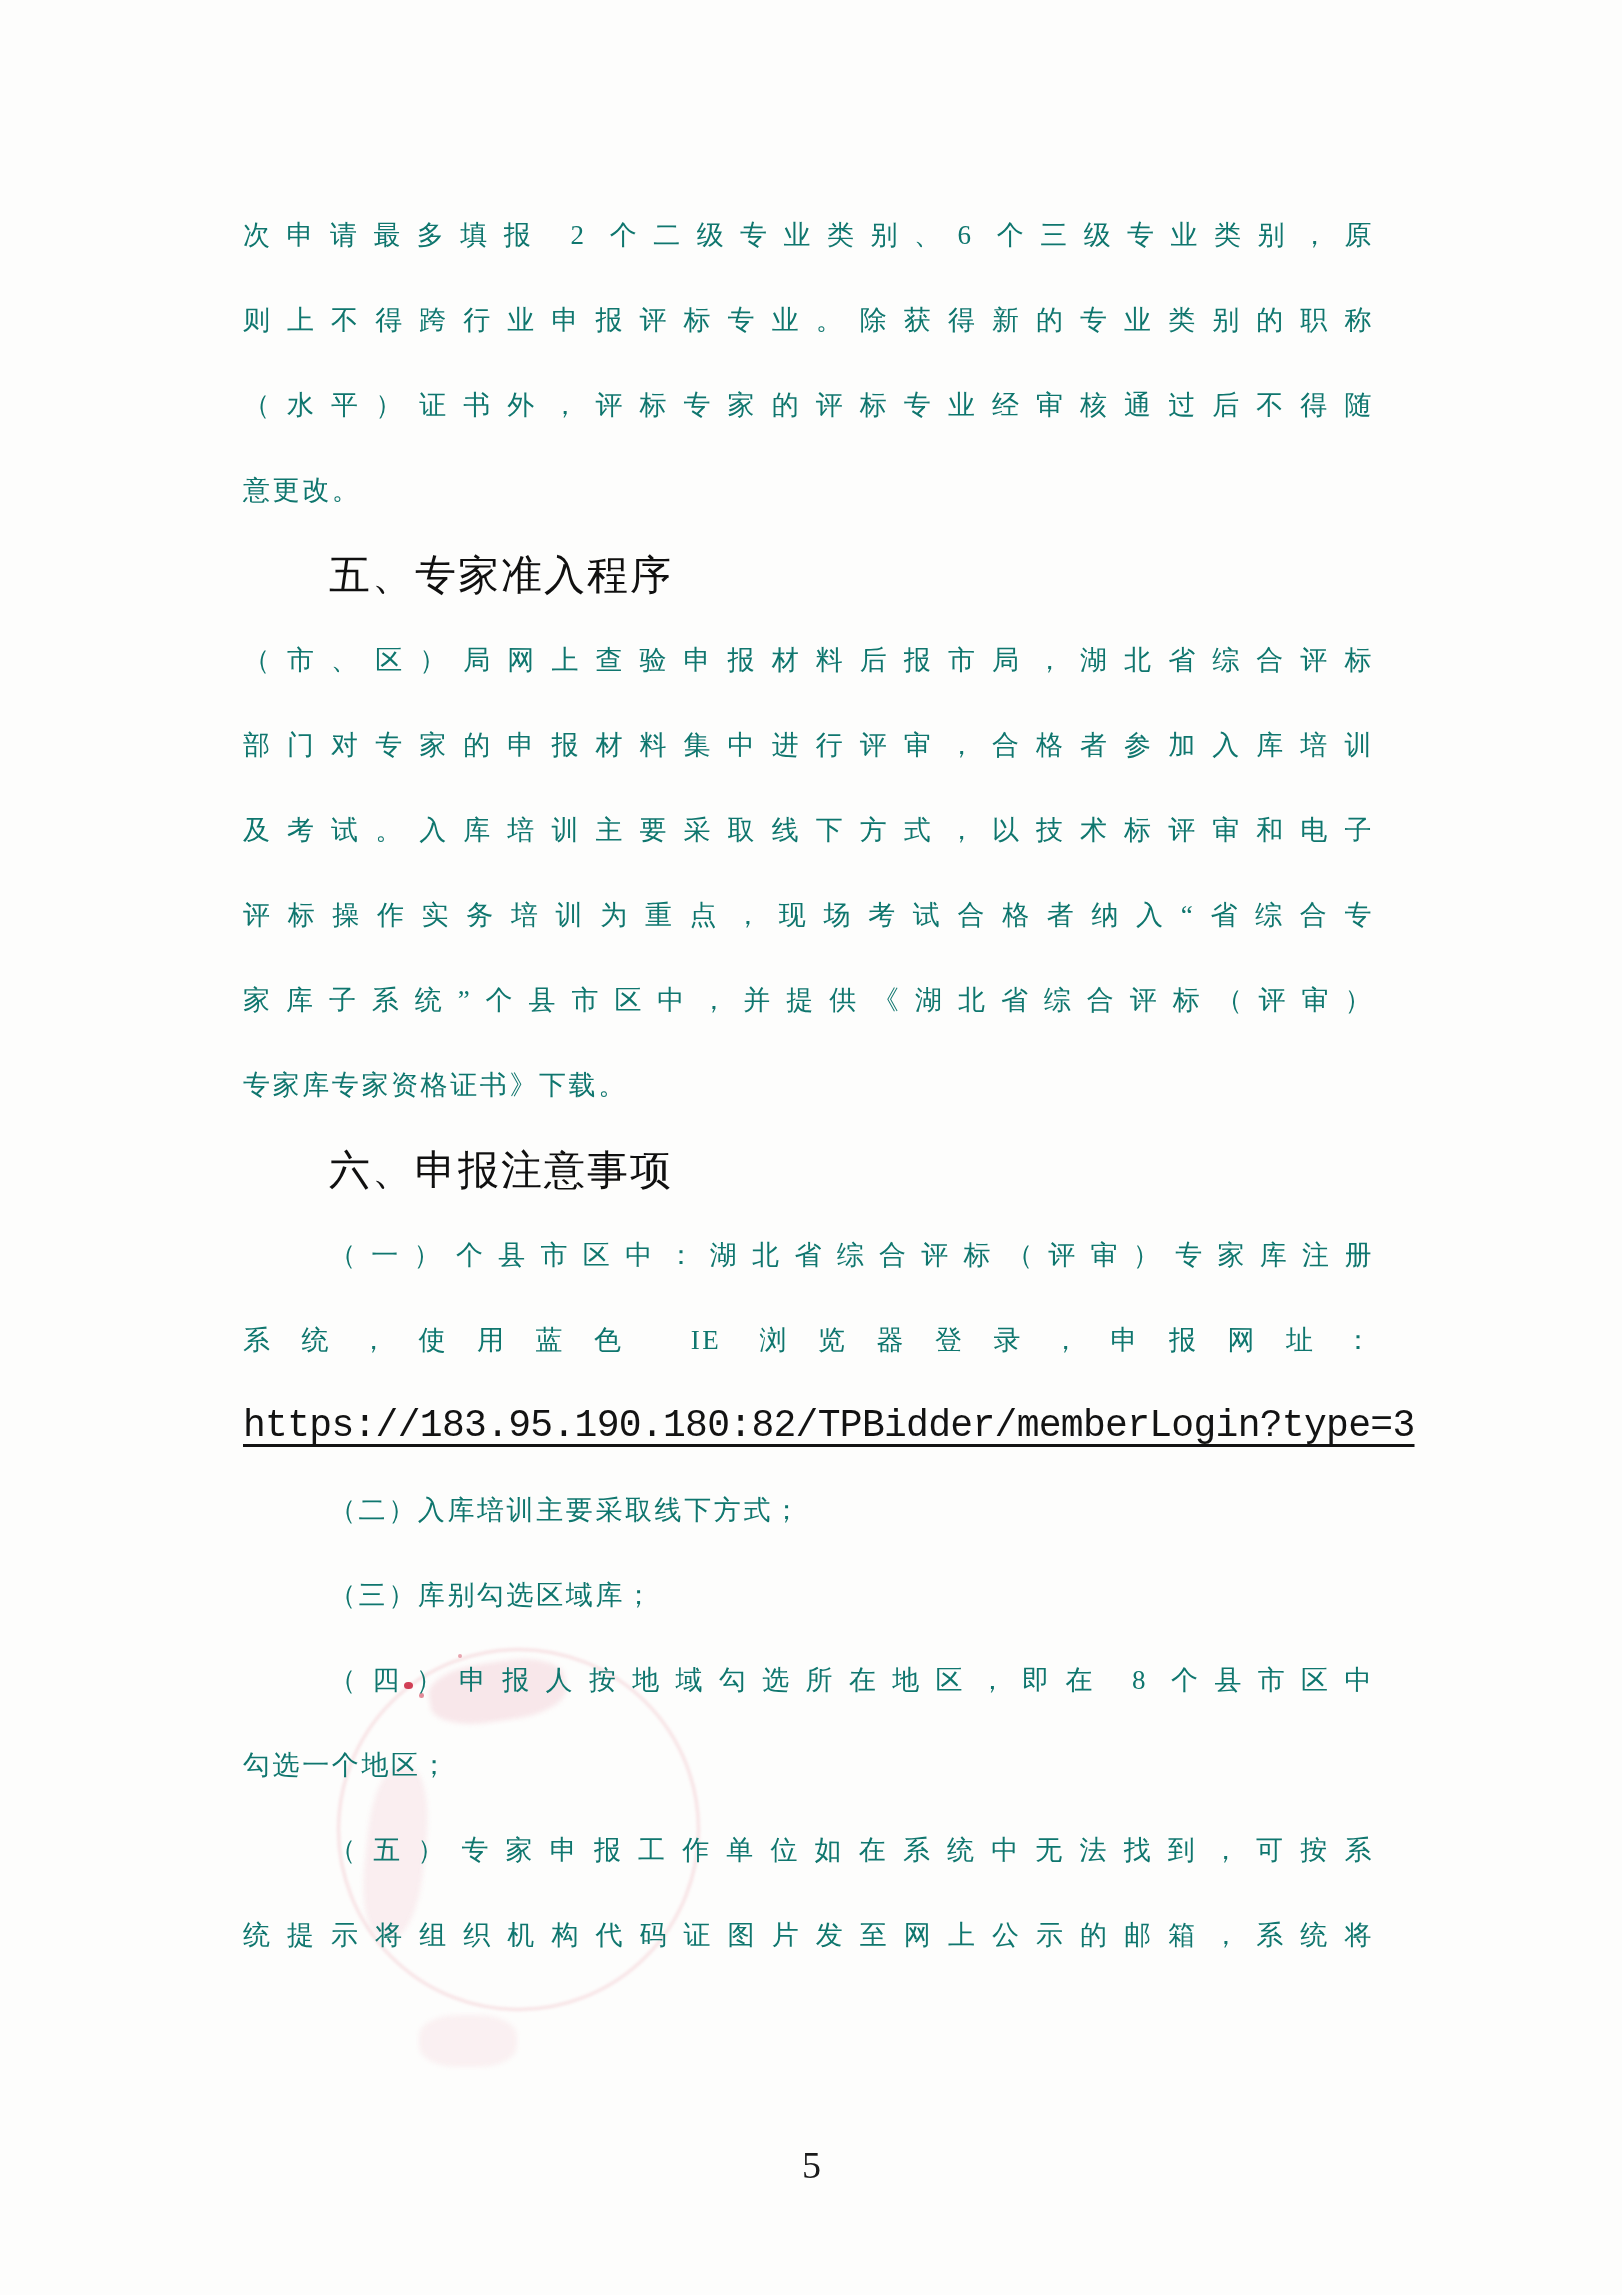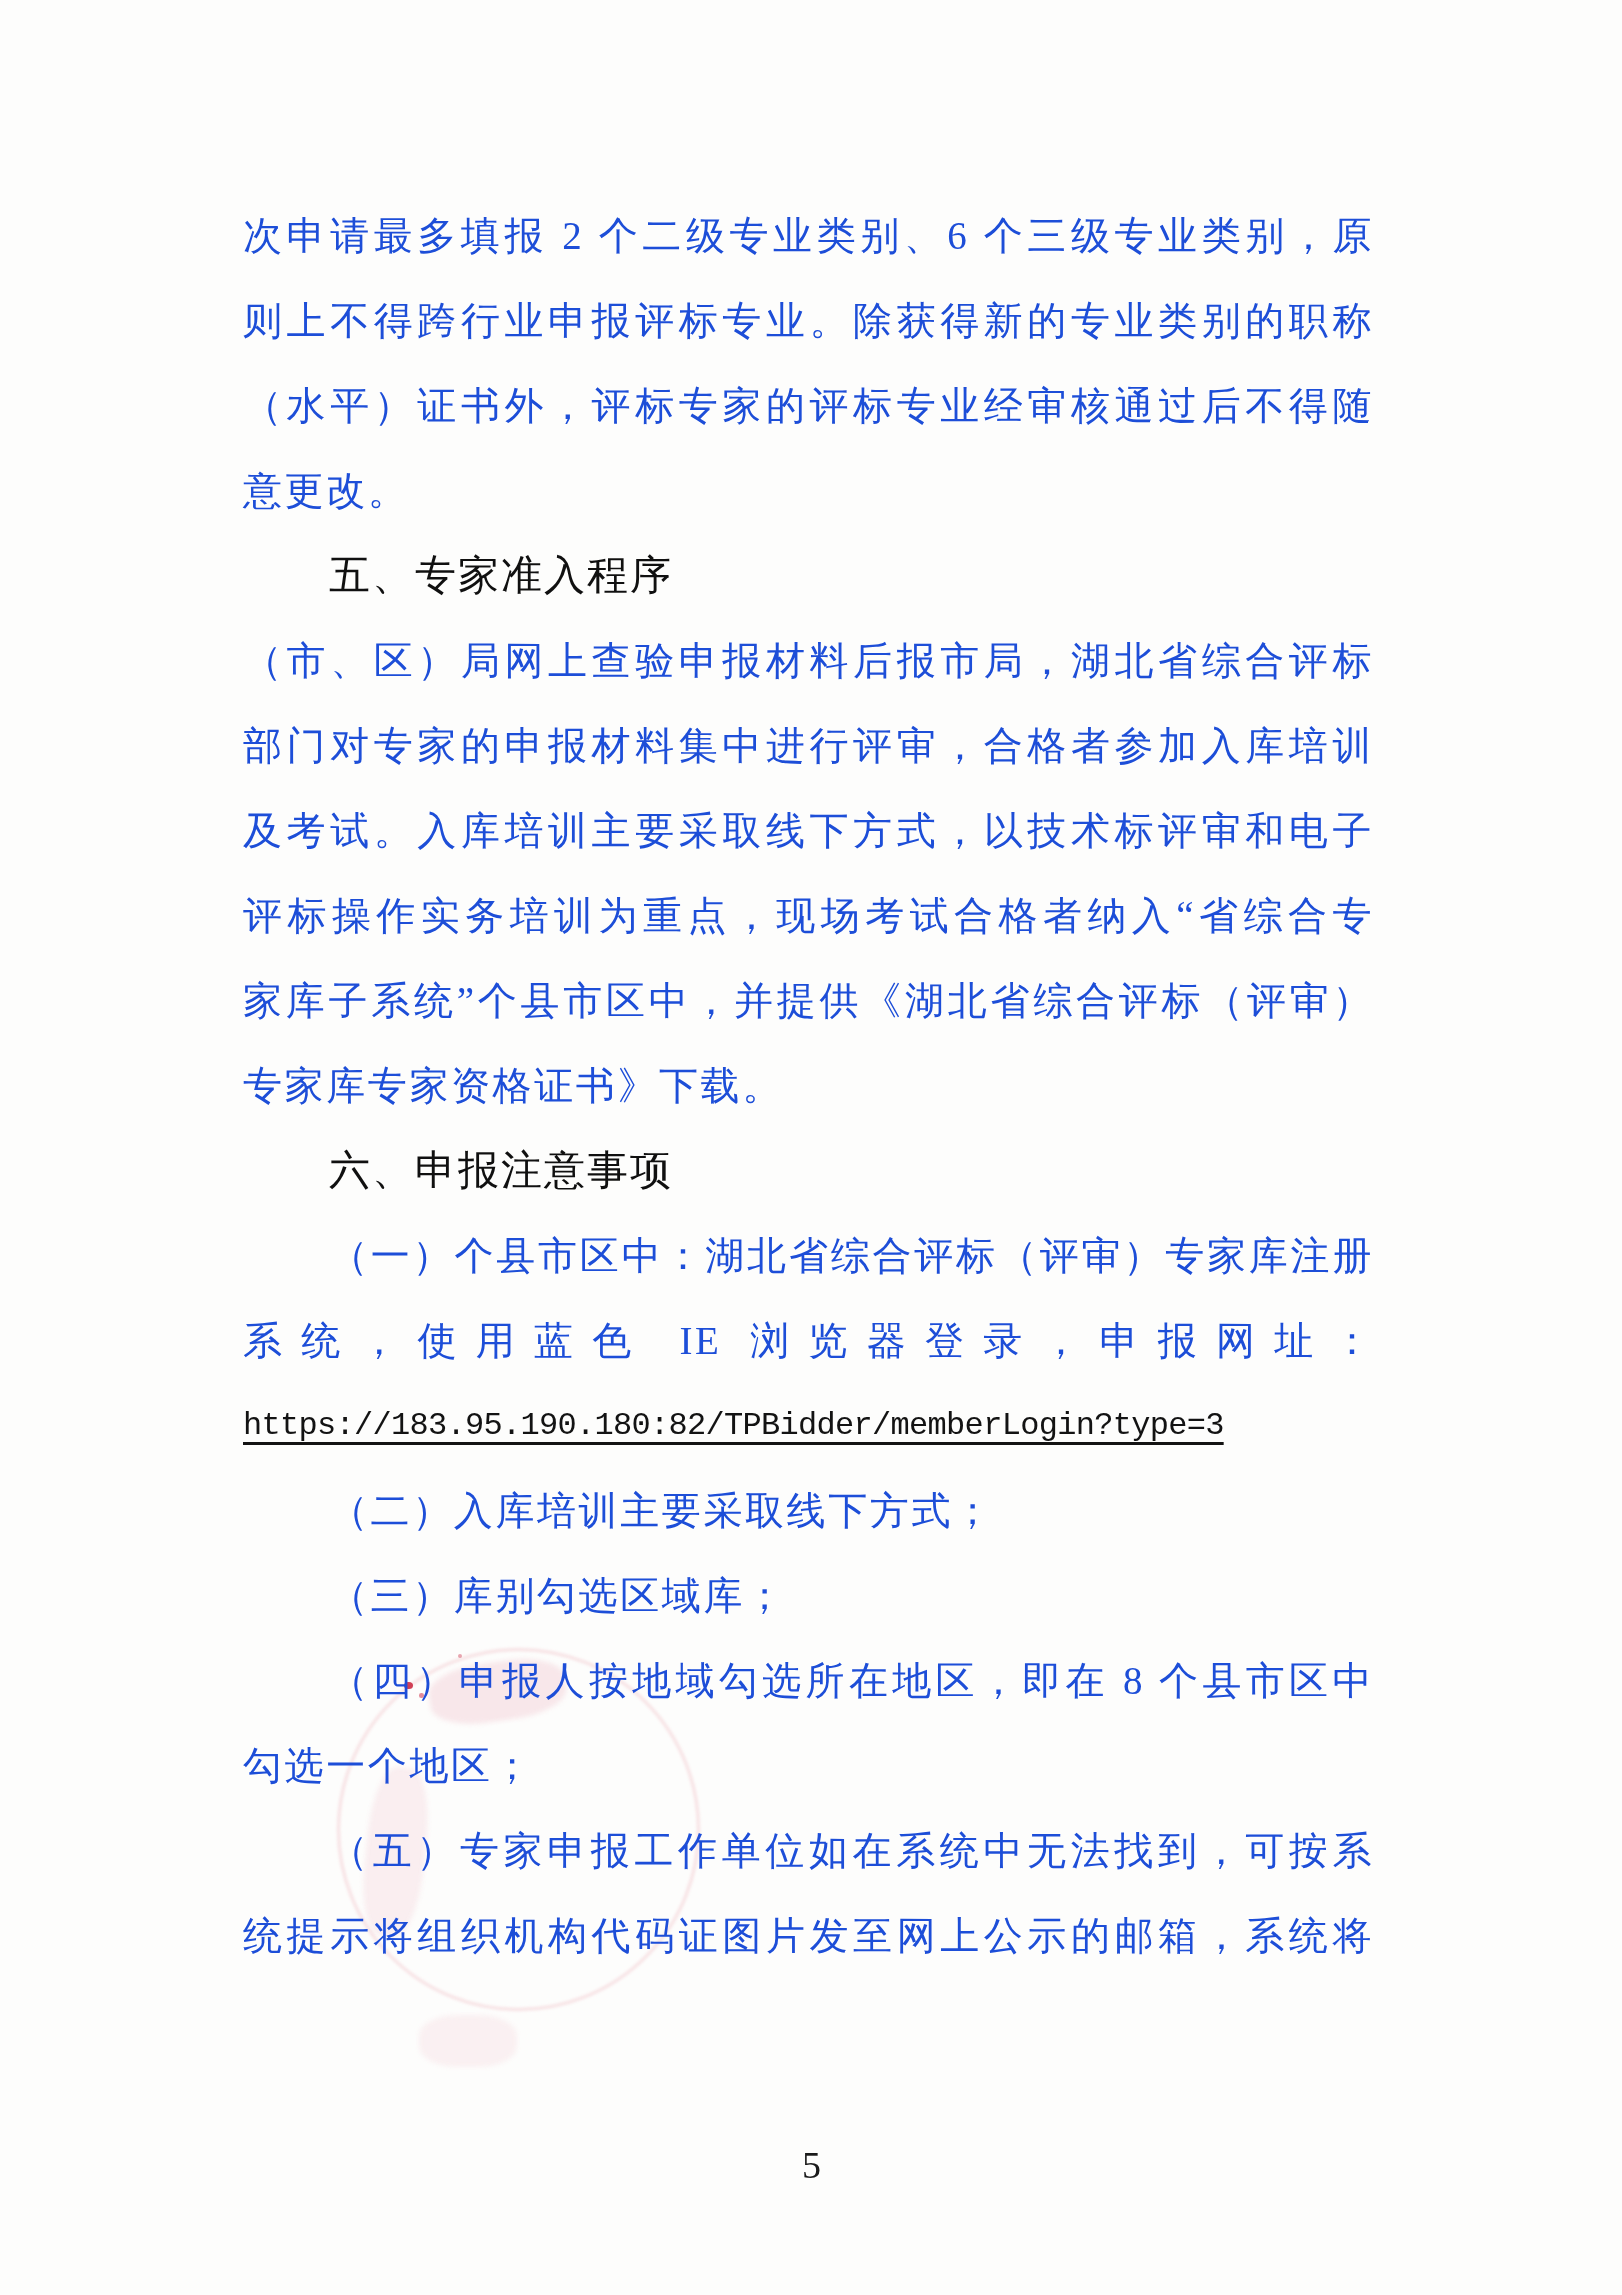--- a/index.html
+++ b/index.html
@@ -18,24 +18,24 @@
   
   .text-col{
     position:absolute;
     left:243px;
     top:193px;
     width:1131px;
   }
   .line{
     height:85px;
     line-height:85px;
-    font-size:39px;
+    font-size:27px;
     letter-spacing:2.6px;
     white-space:nowrap;
-    color:#1d4ed8;
+    color:#0f766e;
   }
   
   .line.fill{
     white-space:normal;
     text-align:justify;
     text-align-last:justify;
     text-justify:inter-character;
   }
   
   .line.indent{
@@ -45,21 +45,21 @@
   .line.heading{
     font-family:"Liberation Sans","DejaVu Sans",sans-serif;
     font-weight:normal;
     font-size:41px;
     letter-spacing:2px;
     color:#101010;
   }
   
   .line.url{
     font-family:"Liberation Mono","DejaVu Sans Mono",monospace;
-    font-size:32px;
+    font-size:38px;
     letter-spacing:-0.7px;
     text-decoration:underline;
     text-decoration-thickness:3.3px;
     text-underline-offset:7.9px;
     color:#131313;
   }
   .page-number{
     position:absolute;
     top:2123px;
     left:0;

